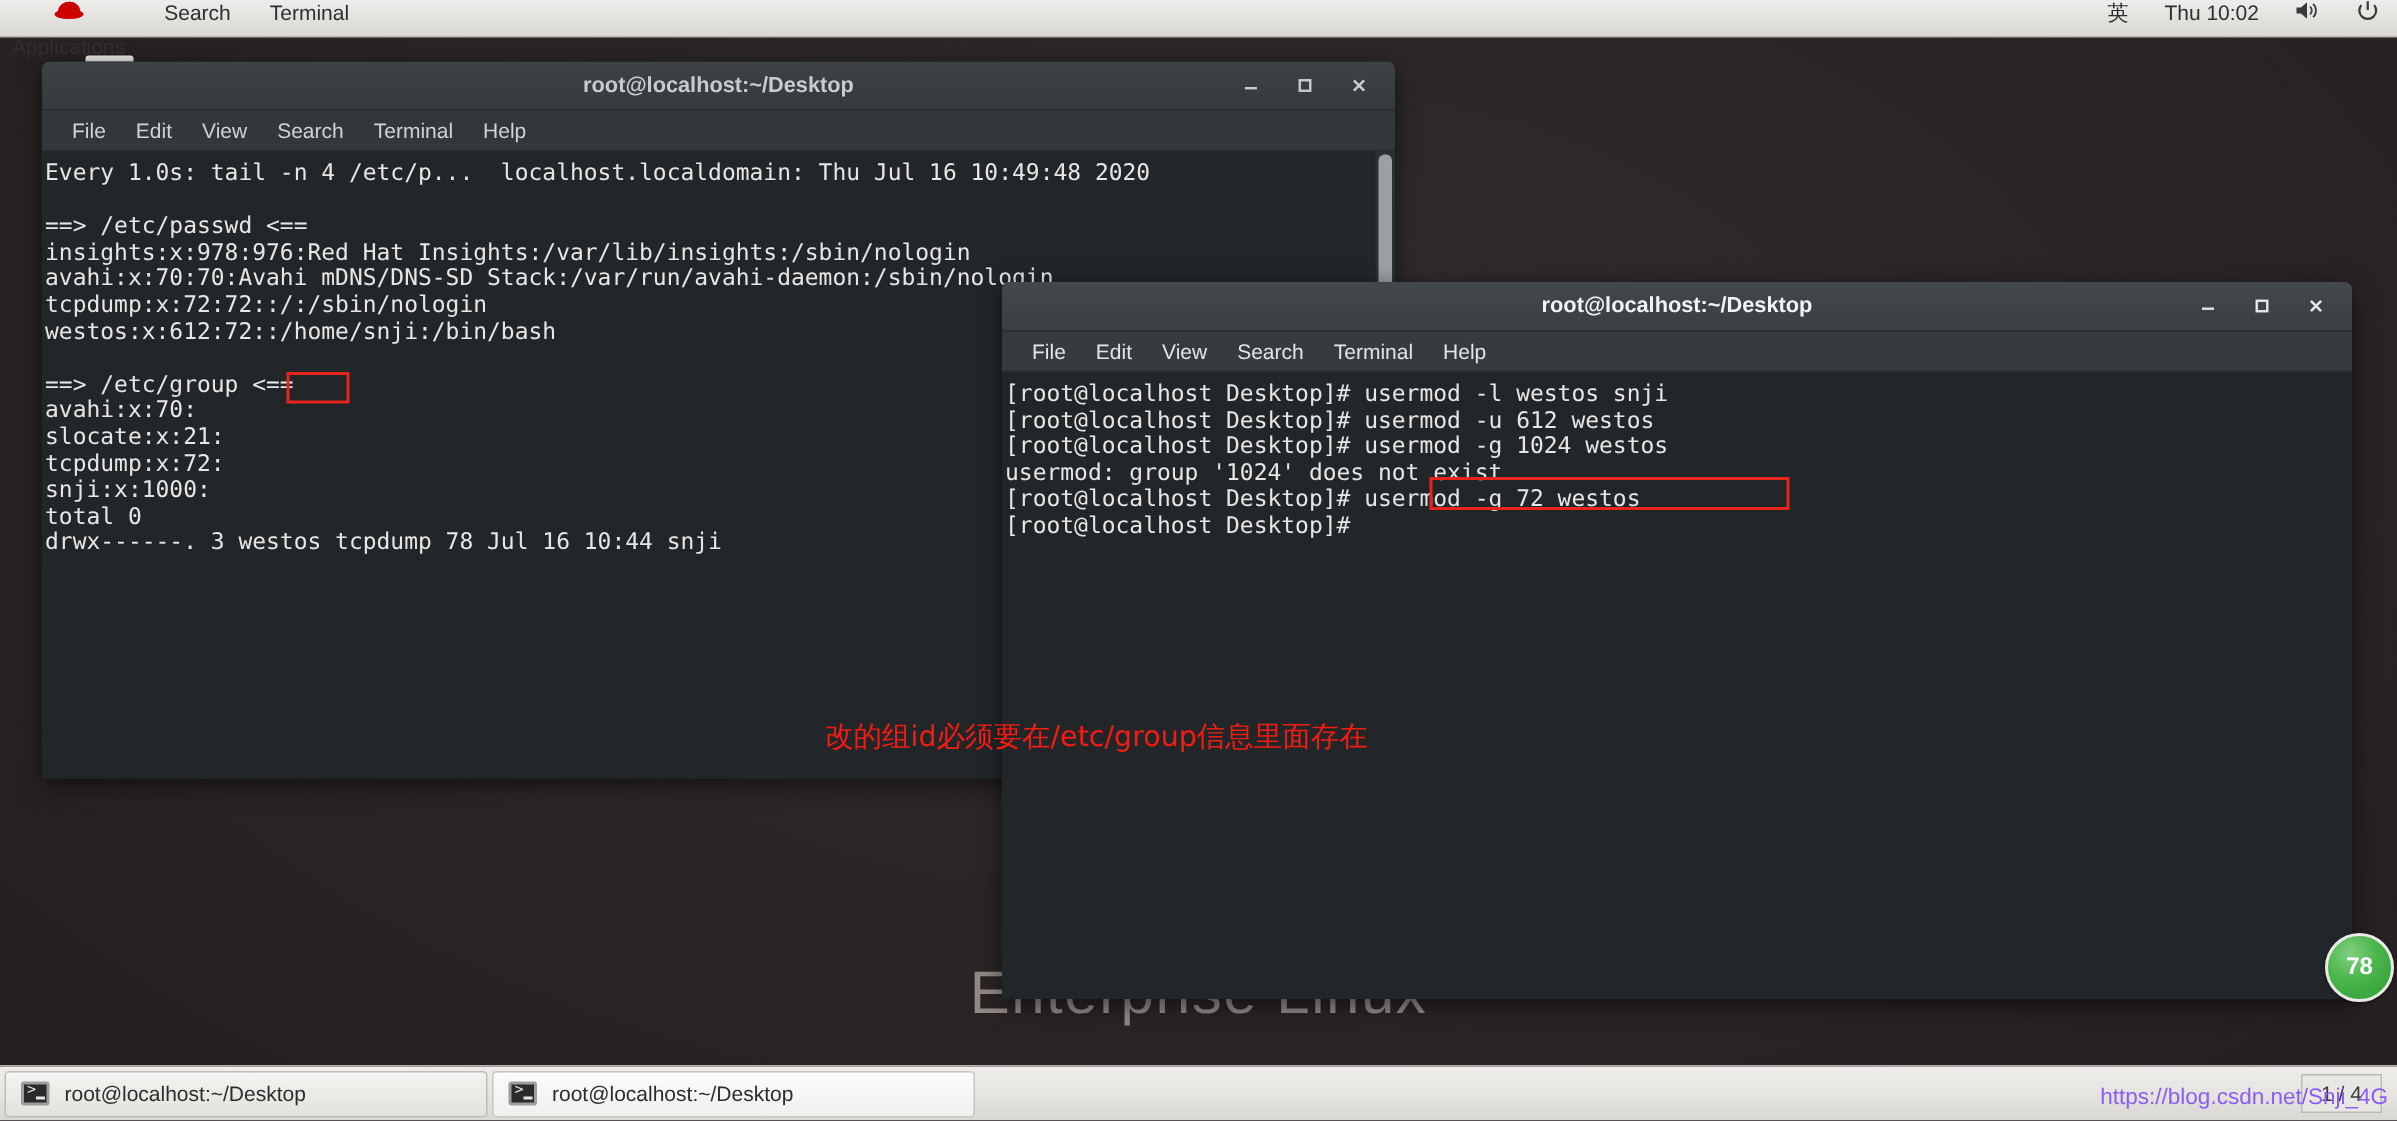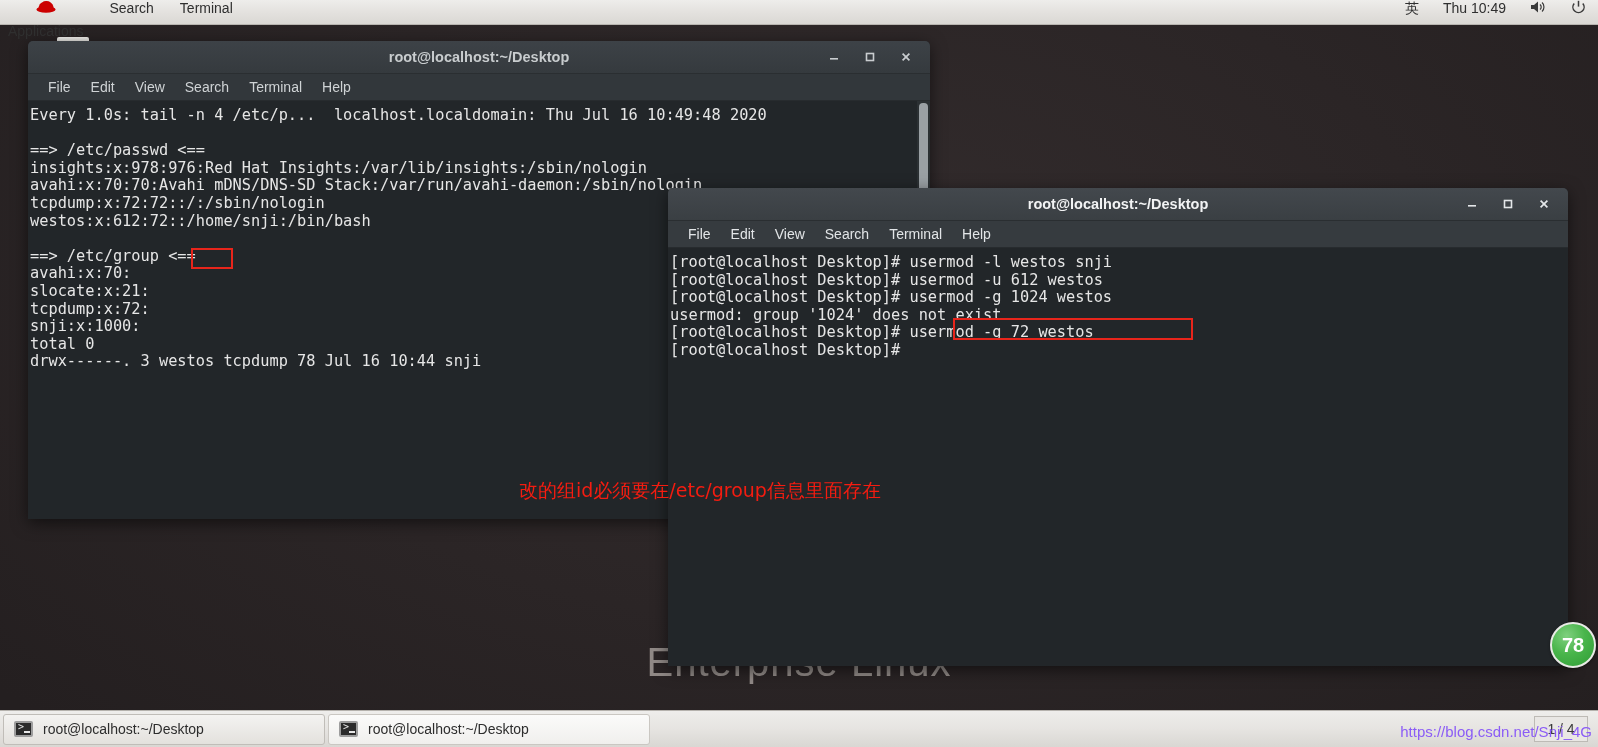--- a/index.html
+++ b/index.html
@@ -130,21 +130,21 @@
   }
 
   
   #green-badge {
     position: absolute;
     width: 46px; height: 46px;
     border-radius: 50%;
     background: radial-gradient(circle at 35% 28%, #7fd07f 0%, #49b54b 45%, #2e9c35 100%);
     border: 2px solid #e9eae6;
     color: #fff;
-    font-size: 20px;
+    font-size: 16px;
     font-weight: bold;
     display: flex; align-items: center; justify-content: center;
     z-index: 45;
     box-shadow: 0 1px 3px rgba(0,0,0,.4);
   }
 
   
   #taskbar {
     position: absolute; left: 0; bottom: 0; width: 1598px; height: 37px;
     background: linear-gradient(to bottom,#eeedeb 0%,#e6e4e1 50%,#d9d7d3 100%);
@@ -233,21 +233,21 @@
     <span>Search</span>
   </div>
   <div class="panel-item">
     <span>Terminal</span>
   </div>
   <div id="panel-right">
     <div class="panel-item">
       <span>英</span>
     </div>
     <div class="panel-item">
-      <span>Thu 10:49</span>
+      <span>Thu 10:02</span>
     </div>
     <div class="panel-item">
       <svg width="17" height="14" viewBox="0 0 17 14">
         <path d="M1 5 H4 L8 1.5 V12.5 L4 9 H1 Z" fill="#3a3a3a"></path>
         <path d="M10 4.4 C11.6 5.6 11.6 8.4 10 9.6" stroke="#3a3a3a" stroke-width="1.2" fill="none"></path>
         <path d="M12 2.6 C14.6 4.6 14.6 9.4 12 11.4" stroke="#3a3a3a" stroke-width="1.2" fill="none"></path>
       </svg>
     </div>
     <div class="panel-item">
       <svg width="15" height="15" viewBox="0 0 15 15">
@@ -322,21 +322,21 @@
     <div class="menu-item">Edit</div>
     <div class="menu-item">View</div>
     <div class="menu-item">Search</div>
     <div class="menu-item">Terminal</div>
     <div class="menu-item">Help</div>
   </div>
   <div class="term-body" id="term2"><div class="term-line">[root@localhost Desktop]# usermod -l westos snji</div><div class="term-line">[root@localhost Desktop]# usermod -u 612 westos</div><div class="term-line">[root@localhost Desktop]# usermod -g 1024 westos</div><div class="term-line">usermod: group '1024' does not exist</div><div class="term-line">[root@localhost Desktop]# usermod -g 72 westos</div><div class="term-line">[root@localhost Desktop]#</div></div>
   <div class="redbox" id="redbox2" style="left:285px; top:130px; width:240px; height:22px;"></div>
 </div>
 
-<div id="annotation" style="left:519px; top:478px;">改的组id必须要在/etc/group信息里面存在</div>
+<div id="annotation" style="left:550px; top:478px;">改的组id必须要在/etc/group信息里面存在</div>
 
 <div id="green-badge" style="left:1550px; top:622px;">78</div>
 
 <div id="taskbar">
   <div class="task-btn">
     <span class="term-icon"></span>
     <span>root@localhost:~/Desktop</span>
   </div>
   <div class="task-btn active">
     <span class="term-icon"></span>

